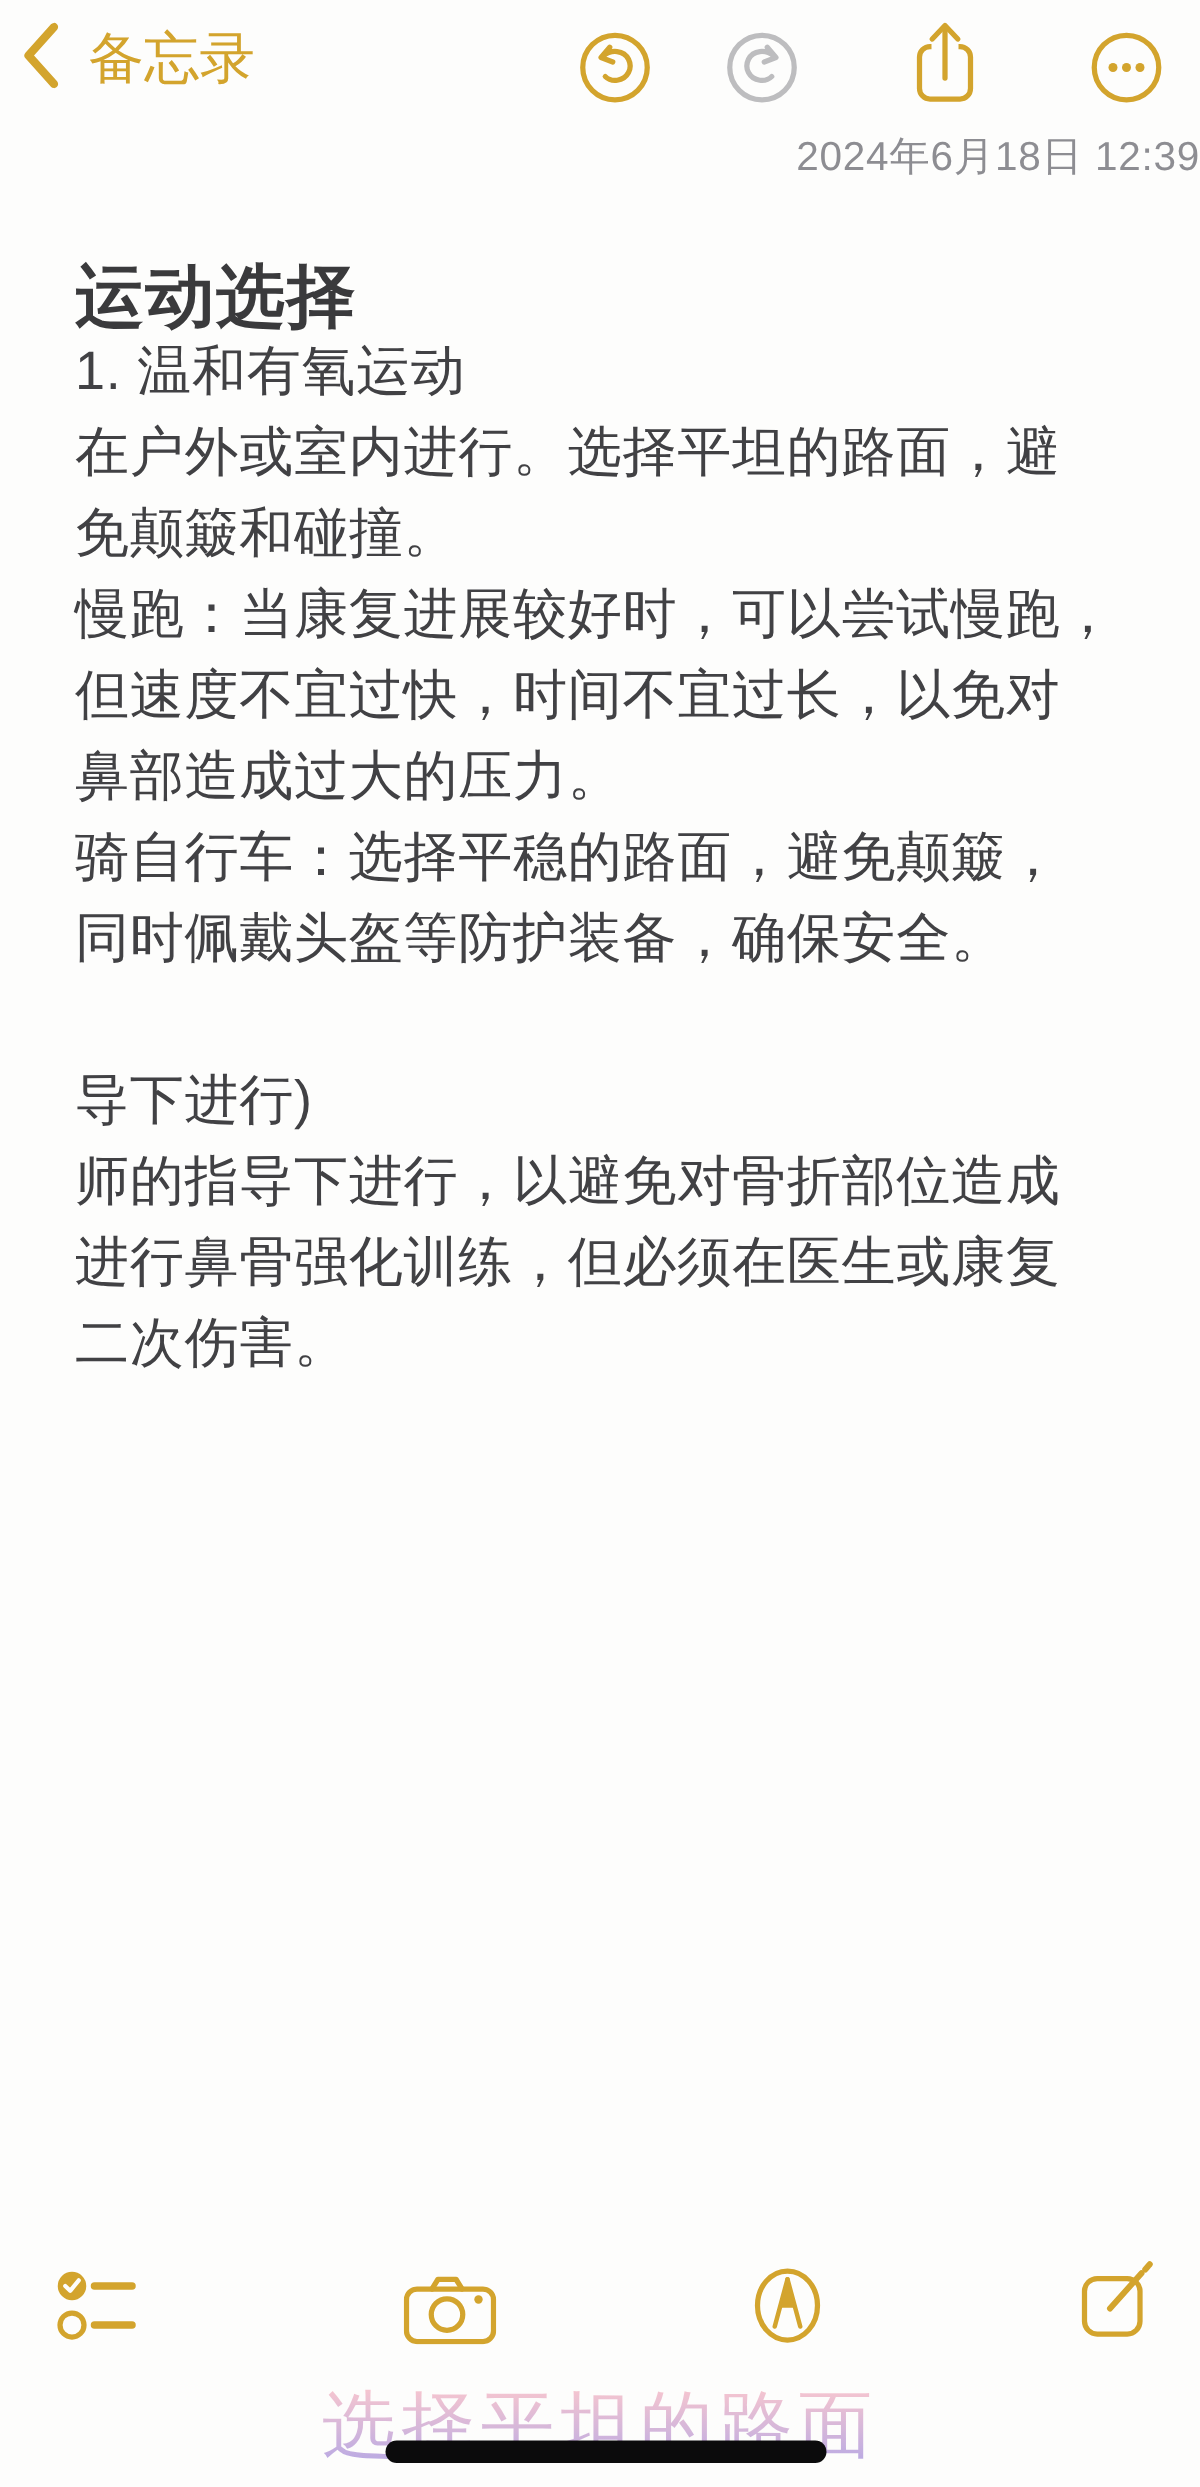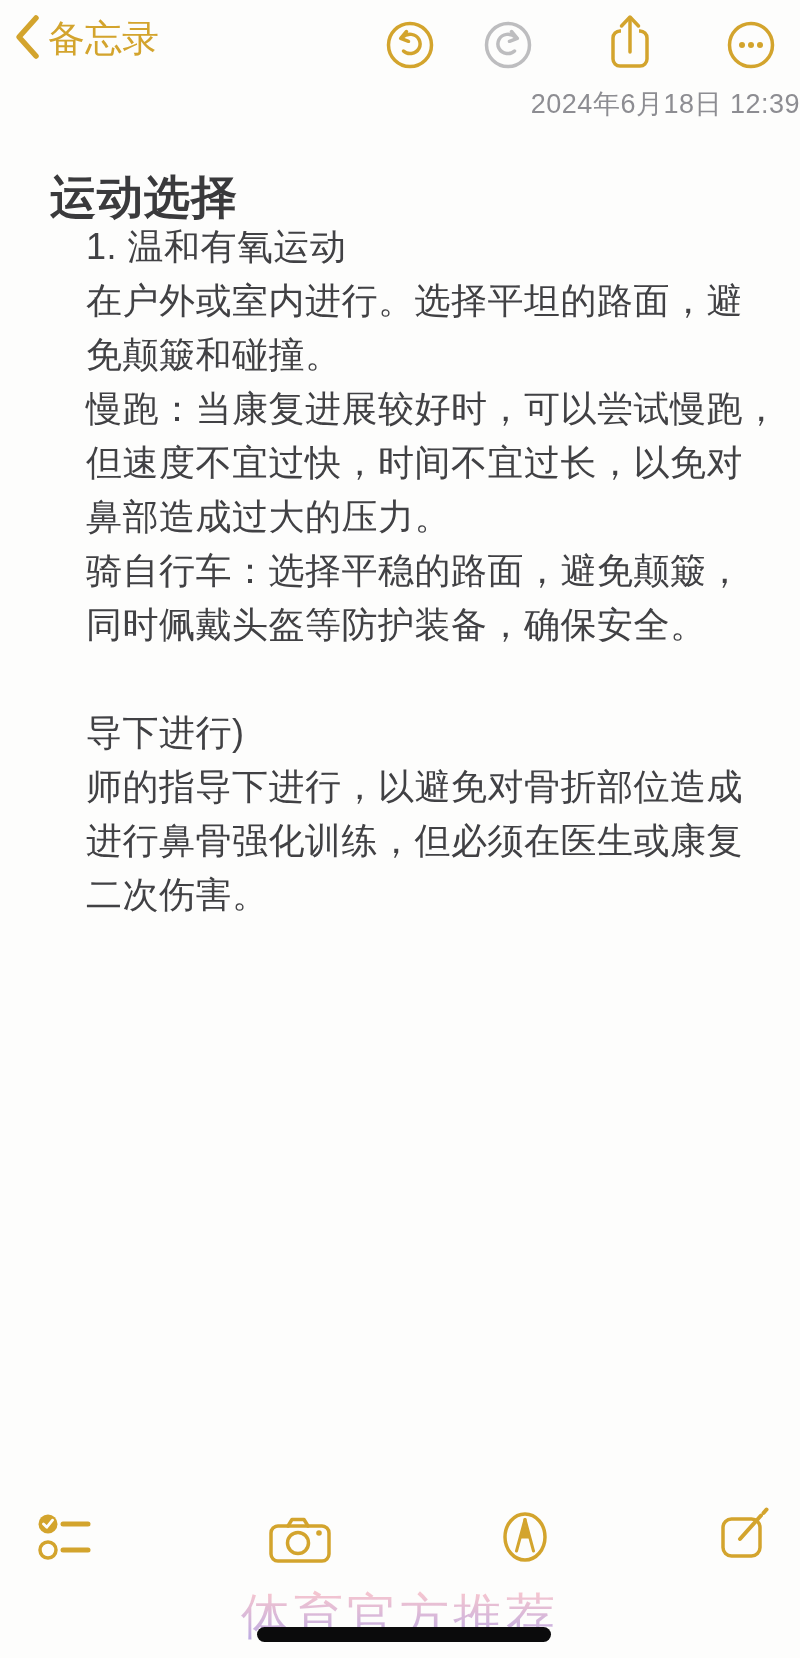--- a/index.html
+++ b/index.html
@@ -3,39 +3,39 @@
 <meta charset="utf-8">
 <style>
   html,body{margin:0;padding:0;}
   body{
     width:800px;height:1658px;position:relative;overflow:hidden;
     background:var(--bg,#FDFDFC);
     font-family:"Liberation Sans",sans-serif;
   }
   
   .navbar{position:absolute;left:0;top:0;width:800px;height:80px;}
-  .back-btn{position:absolute;left:14px;top:14px;display:flex;align-items:flex-start;gap:8px;cursor:pointer;}
+  .back-btn{position:absolute;left:14px;top:14px;display:flex;align-items:flex-start;gap:19px;cursor:pointer;}
   .back-label{color:var(--accent);font-size:37px;font-weight:500;line-height:50px;}
   .nav-icon{position:absolute;cursor:pointer;}
   .btn-undo{left:385px;top:20px;}
   .btn-redo{left:483px;top:20px;}
   .btn-share{left:607px;top:10px;}
   .btn-more{left:726px;top:20px;}
   
   .s{stroke:var(--accent);fill:none;stroke-linecap:round;stroke-linejoin:round;}
   .sd{stroke:var(--accent-disabled);fill:none;stroke-linecap:round;stroke-linejoin:round;}
   .f{fill:var(--accent);}
   .gap{stroke:var(--bg);}
   
   .note-date{position:absolute;top:86px;left:0;width:800px;text-align:right;
     font-size:27px;color:var(--date-color);letter-spacing:0.5px;}
   .note-title{position:absolute;left:50px;top:130px;font-size:46px;font-weight:700;
     color:var(--title-color);line-height:72px;letter-spacing:1px;}
   .note-body{position:absolute;left:50px;top:220px;font-size:36px;color:var(--text-color);}
-  .body-line{height:54px;line-height:54px;white-space:pre;letter-spacing:0.5px;margin-left:36px;}
+  .body-line{height:54px;line-height:54px;white-space:pre;letter-spacing:0.5px;}
   
   .toolbar-btn{position:absolute;cursor:pointer;}
   .tb-checklist{left:36px;top:1510px;}
   .tb-camera{left:269px;top:1515px;}
   .tb-marker{left:499px;top:1510px;}
   .tb-compose{left:717px;top:1504px;}
   
   .watermark{position:absolute;top:1584px;left:50%;transform:translateX(-50%);
     font-family:"Liberation Serif",serif;font-size:49px;letter-spacing:4px;white-space:nowrap;
     background:linear-gradient(180deg,var(--watermark-top) 15%,var(--watermark-bottom) 90%);
@@ -159,14 +159,14 @@
 <div class="toolbar-btn tb-compose">
   <span>
     <svg width="58" height="58" viewBox="0 0 58 58">
       <rect class="s" stroke-width="3.5" x="6" y="15" width="37" height="37" rx="8.5"></rect>
       <path class="s" stroke-width="4" d="M23 35 L44 11.5"></path>
       <path class="s" stroke-width="4" d="M46.5 9 L49.5 5.5"></path>
     </svg>
   </span>
 </div>
 
-<div class="watermark">体育官方推荐</div>
+<div class="watermark">选择平坦的路面</div>
 <div class="home-indicator"></div>
 
 </body></html>

